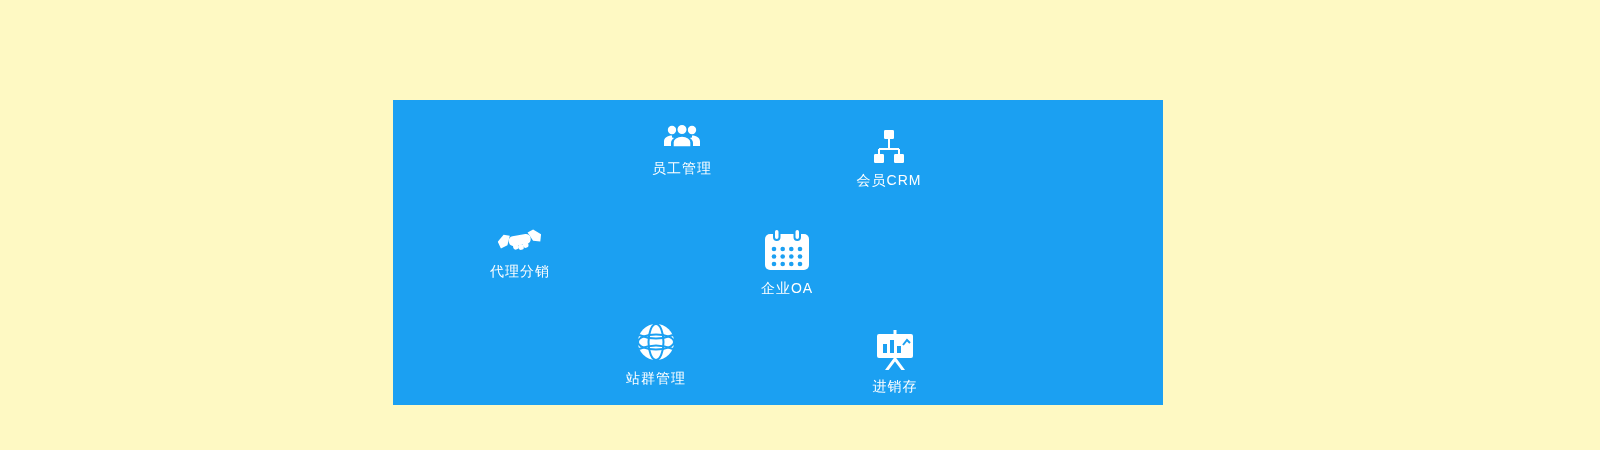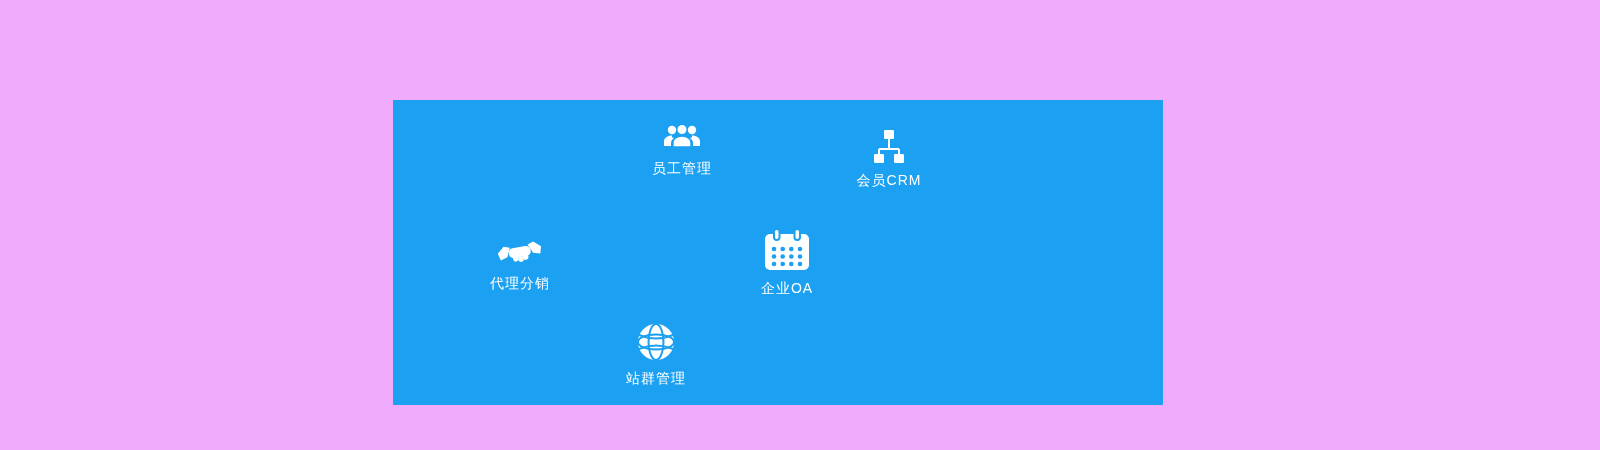--- a/index.html
+++ b/index.html
@@ -4,21 +4,21 @@
 <style>
   * { margin: 0; padding: 0; box-sizing: border-box; }
   body {
     font-family: "Liberation Sans", "DejaVu Sans", sans-serif;
     background: #ffffff;
   }
   .screen {
     position: relative;
     width: 1600px;
     height: 450px;
-    background: #f0abfc;
+    background: #fef9c3;
     overflow: hidden;
   }
   .feature-panel {
     position: absolute;
     left: 393px;
     top: 100px;
     width: 770px;
     height: 305px;
     background: #1ba0f2;
   }
@@ -38,21 +38,21 @@
   .feature-item .label {
     margin-top: 8px;
     color: #ffffff;
     font-size: 14px;
     letter-spacing: 1px;
     white-space: nowrap;
   }
   
   .item-employee      { left: 229px; top: 22px;  }
   .item-crm           { left: 436px; top: 30px;  }
-  .item-agent         { left: 67px;  top: 140px; }
+  .item-agent         { left: 67px;  top: 128px; }
   .item-oa            { left: 334px; top: 128px; }
   .item-cashier       { left: 560px; top: 124px; }
   .item-sites         { left: 203px; top: 222px; }
   .item-inventory     { left: 442px; top: 230px; }
   .item-agent .icon svg { transform: rotate(-10deg); }
 </style>
 </head>
 <body>
 
 <div class="screen">
@@ -138,15 +138,33 @@
             <ellipse cx="20" cy="20" rx="18" ry="7.5"></ellipse>
             <ellipse cx="20" cy="20" rx="7.5" ry="18"></ellipse>
             <path d="M3 13 Q20 20 37 13"></path>
             <path d="M3 27 Q20 20 37 27"></path>
           </g>
         </svg>
       </span>
       <span class="label">站群管理</span>
     </div>
 
+    <div class="feature-item item-inventory">
+      <span class="icon">
+        <svg width="40" height="40" viewBox="0 0 40 40">
+          <g fill="#ffffff">
+            <rect x="18.5" y="0" width="3" height="5"></rect>
+            <rect x="2" y="4" width="36" height="24" rx="2"></rect>
+            <path d="M18.8 28 L10 40 h3.6 L20 31.5 26.4 40 H30 L21.2 28z"></path>
+          </g>
+          <g fill="#1ba0f2">
+            <rect x="8" y="14" width="4" height="9"></rect>
+            <rect x="15" y="10" width="4" height="13"></rect>
+            <rect x="22" y="16" width="4" height="7"></rect>
+          </g>
+          <polyline points="28,15 32,10 35,13" stroke="#1ba0f2" stroke-width="2" fill="none"></polyline>
+        </svg>
+      </span>
+      <span class="label">进销存</span>
+    </div>
 
   </div>
 </div>
 
 </body></html>

